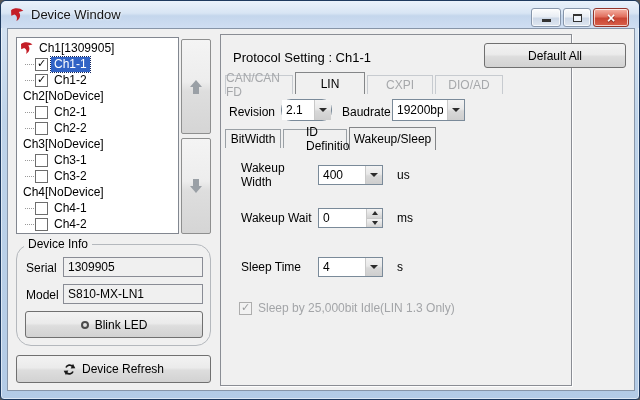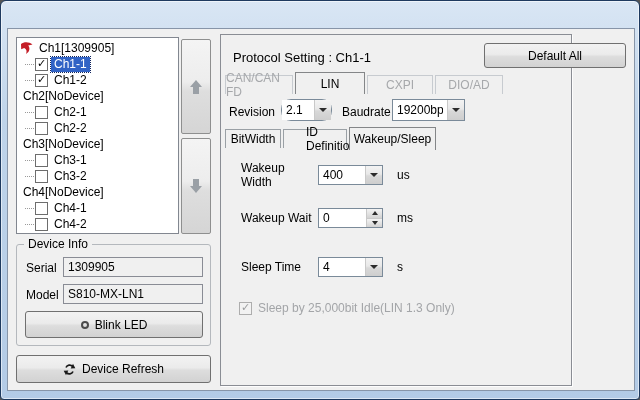--- a/index.html
+++ b/index.html
@@ -48,21 +48,21 @@
     background:linear-gradient(#f4f4f4, #ededed 45%, #dedede 55%, #d5d5d5);
     display:flex; align-items:center; justify-content:center; flex-direction:column; }
   .movebtn.up { top:10px; height:95px; }
   .movebtn.down { top:109px; height:96px; }
   .arr-tri-up { width:0; height:0; border-left:6px solid transparent; border-right:6px solid transparent; border-bottom:7px solid #9aa0a6; }
   .arr-tri-down { width:0; height:0; border-left:6px solid transparent; border-right:6px solid transparent; border-top:7px solid #9aa0a6; }
   .arr-stem { width:6px; height:7px; background:#9aa0a6; }
 
   
   .group { position:absolute; left:8px; top:215px; width:195px; height:102px;
-    border:1px solid #b4b8bd; border-radius:3px; }
+    border:1px solid #b4b8bd; border-radius:15px; }
   .group-title { position:absolute; left:7px; top:-8px; background:#f0f0f0; padding:0 4px; }
   .g-label { position:absolute; left:9px; }
   .g-input { position:absolute; left:46px; width:140px; height:20px; border:1px solid #898c95;
     background:#f0f0f0; font-family:"Liberation Sans", sans-serif; font-size:12px; padding:0 4px; color:#000; }
 
   .button { border:1px solid #707070; border-radius:3px; color:#000; font-size:12px;
     background:linear-gradient(#f2f2f2, #ebebeb 45%, #dddddd 55%, #d2d2d2);
     display:flex; align-items:center; justify-content:center; gap:6px; cursor:default; }
   .blink-btn { position:absolute; left:8px; top:66px; width:178px; height:27px; }
   .led-circle { width:8px; height:8px; border:2px solid #4c4c4c; border-radius:50%; }
@@ -119,20 +119,37 @@
   .dis-cb { width:13px; height:13px; border:1px solid #adadad; background:#f2f2f2;
     display:flex; align-items:center; justify-content:center; }
   .dis-cb .mark { font-family:"DejaVu Sans", sans-serif; font-size:11px; font-weight:bold; color:#9a9c9e; line-height:1; margin-top:-1px; }
   .dis-text { margin-left:6px; color:#a3a5a8; }
 </style>
 </head>
 <body>
 
 <div class="window">
 
+  <div class="titlebar">
+    <svg width="15" height="15" viewBox="0 0 14 14">
+      <path d="M1,3 C4,0.5 9,0.5 12.5,3.5 L8.2,4.6 C10.5,7.5 9.5,11 6,13 C7.2,10 6.4,8 4.2,7 L1.2,8.2 Z" fill="#c41e27"></path>
+    </svg>
+    <span class="title-text">Device Window</span>
+    <div class="winbtns">
+      <div class="wbtn min">
+          <div class="glyph-min"></div>
+        </div>
+      <div class="wbtn max">
+          <div class="glyph-max"></div>
+        </div>
+      <div class="wbtn close">
+          <span class="glyph-close">×</span>
+        </div>
+    </div>
+  </div>
 
   <div class="client">
 
     <div class="tree">
       <div class="titem root">
         <svg class="tlogo" viewBox="0 0 14 14">
           <path d="M1,3 C4,0.5 9,0.5 12.5,3.5 L8.2,4.6 C10.5,7.5 9.5,11 6,13 C7.2,10 6.4,8 4.2,7 L1.2,8.2 Z" fill="#c41e27"></path>
         </svg>
         <span class="tlabel">Ch1[1309905]</span>
       </div>

